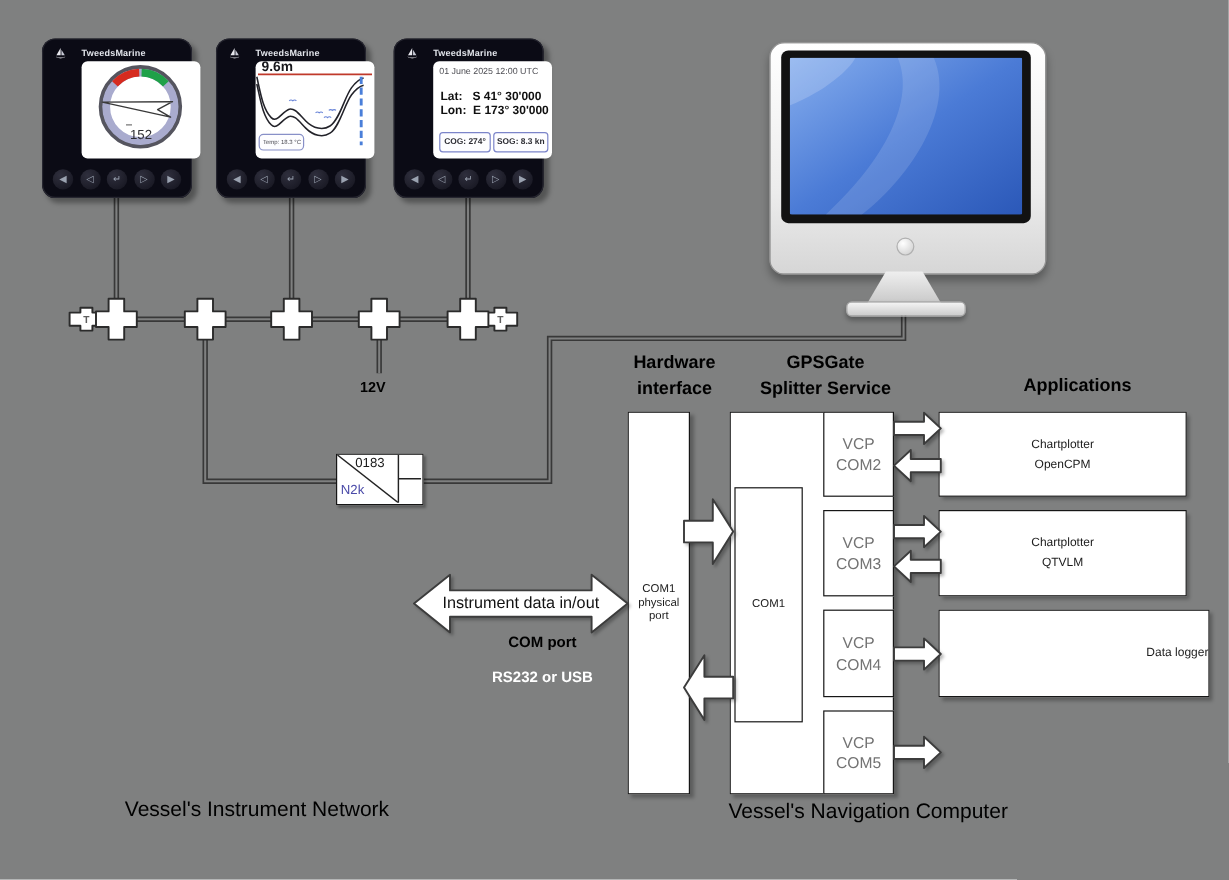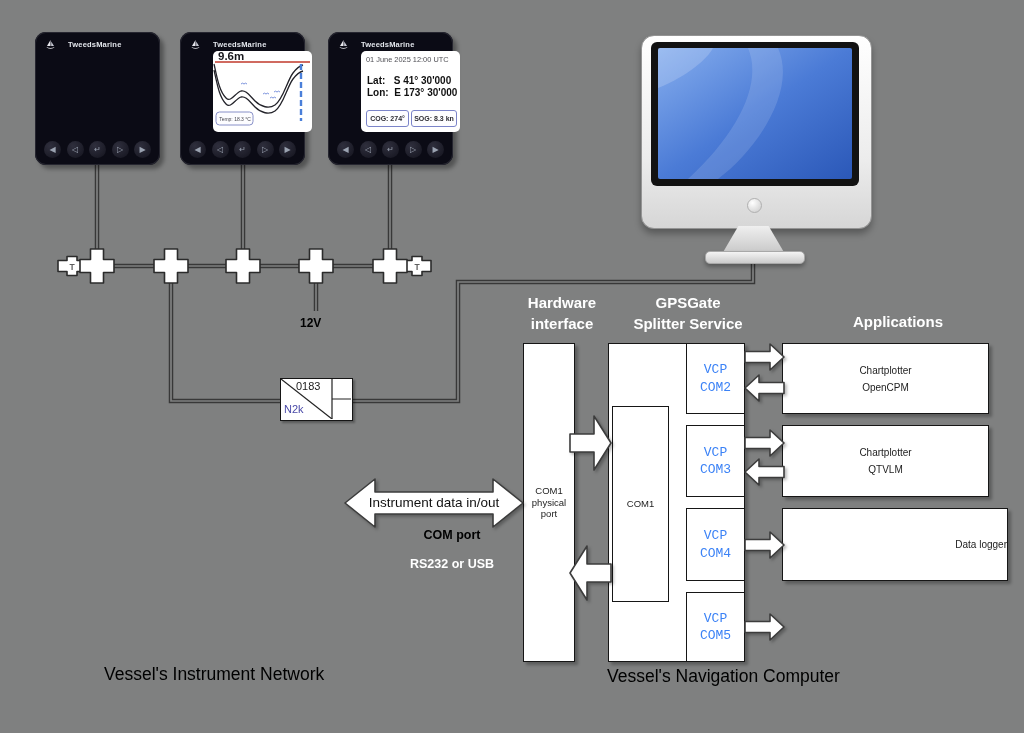--- a/index.html
+++ b/index.html
@@ -6,21 +6,21 @@
   body{font-family:"Liberation Sans","DejaVu Sans",sans-serif;}
   #canvas{position:relative;width:1024px;height:733px;background:#7f8080;overflow:hidden;}
   .abs{position:absolute;}
   svg{display:block;}
   .wire-outer{fill:none;stroke:#383838;stroke-width:4.5;}
   .wire-inner{fill:none;stroke:#7f8080;stroke-width:1.7;}
   .connector{fill:#ffffff;stroke:#2b2b2b;stroke-width:1.6;stroke-linejoin:round;}
   .t-label{font:bold 8.5px "Liberation Sans","DejaVu Sans",sans-serif;fill:#5e5e5e;text-anchor:middle;}
   .box{position:absolute;background:#ffffff;border:1.5px solid #161616;box-shadow:3px 3px 3px rgba(0,0,0,.28);box-sizing:border-box;}
   .center{display:flex;flex-direction:column;align-items:center;justify-content:center;text-align:center;}
-  .hd{position:absolute;font-weight:bold;font-size:15px;color:#ffffff;transform:translateX(-50%);white-space:nowrap;padding-left:28px;}
+  .hd{position:absolute;font-weight:bold;font-size:15px;color:#000000;transform:translateX(-50%);white-space:nowrap;padding-left:28px;}
   .section-title{position:absolute;font-weight:normal;font-size:17.5px;color:#000;white-space:nowrap;}
   .blockarrow{fill:#ffffff;stroke:#3c3c3c;stroke-width:1.6;stroke-linejoin:round;filter:drop-shadow(2px 2px 1.5px rgba(0,0,0,.28));}
   
   .device{position:absolute;width:125px;height:133px;background:#0b0b15;border-radius:11px;
           box-shadow:4px 4px 4px rgba(0,0,0,.35), inset 0 0 0 1px #262630;}
   .device .hdr{position:absolute;left:11px;top:4px;height:13px;display:flex;align-items:flex-end;gap:13px;
                color:#e3e6ec;font-size:7.5px;font-weight:bold;letter-spacing:.2px;}
   .device .scr{position:absolute;left:13px;top:19px;width:99px;height:81px;background:#ffffff;border-radius:5px;overflow:hidden;margin-left:20px;}
   .device .btns{position:absolute;left:9px;right:9px;bottom:7px;display:flex;justify-content:space-between;}
   .device .btn{width:17px;height:17px;border-radius:50%;background:radial-gradient(circle at 35% 30%,#2f2f3d,#13131d);
@@ -38,21 +38,21 @@
            box-shadow:0 5px 7px rgba(0,0,0,.3);}
   .pc-bezel{position:absolute;left:651px;top:42px;width:208px;height:144px;background:#121212;border-radius:6px;}
   .pc-screen{position:absolute;left:658px;top:48px;width:194px;height:131px;border-radius:2px;overflow:hidden;}
   .pc-btn{position:absolute;left:747px;top:198px;width:13px;height:13px;border-radius:50%;
           background:radial-gradient(circle at 35% 30%,#ffffff,#c9c9c9);border:1px solid #b0b0b0;}
   .pc-neck{position:absolute;left:722px;top:226px;width:63px;height:28px;
            clip-path:polygon(26% 0,74% 0,100% 100%,0 100%);background:linear-gradient(180deg,#efefef,#c7c7c7);}
   .pc-base{position:absolute;left:705px;top:251px;width:98px;height:11px;border-radius:5px;
            background:linear-gradient(180deg,#f4f4f4,#cbcbcb);border:1px solid #a8a8a8;box-shadow:0 3px 4px rgba(0,0,0,.3);}
   .lbl3{font-size:9.5px;line-height:11.5px;color:#1c1c1c;}
-  .vcp-label{font-size:13px;line-height:17.5px;color:#3b82f6;font-family:Liberation Mono, monospace;}
+  .vcp-label{font-size:13px;line-height:17.5px;color:#737373;}
   .app-label{font-size:10px;line-height:17px;color:#1c1c1c;}
 </style>
 </head>
 <body>
 
 <div id="canvas">
 
   <svg class="abs" style="left:0;top:0" width="1024" height="733" viewBox="0 0 1024 733">
     <path class="wire-outer" d="M59,266 H430 M97,160 V258 M243,160 V258 M390,160 V258 M171,272 V401 H282 M352,401 H458 V282 H753 V254 M316,272 V311"></path>
     <path class="wire-inner" d="M59,266 H430 M97,160 V258 M243,160 V258 M390,160 V258 M171,272 V401 H282 M352,401 H458 V282 H753 V254 M316,272 V311"></path>
@@ -97,20 +97,33 @@
 
   <div class="device" style="left:35px;top:32px;">
     <div class="hdr">
       <svg width="9" height="9" viewBox="0 0 9 9">
         <path d="M4.5,0 L4.5,6 L1,6 Z" fill="#e8e8ee"></path>
           <path d="M5.2,1.5 L5.2,6 L8,6 Z" fill="#c9cbd6"></path>
         <path d="M0.5,7 Q4.5,9 8.5,7 L8,7.8 Q4.5,9.5 1,7.8 Z" fill="#e8e8ee"></path>
       </svg>
       <span>TweedsMarine</span>
     </div>
+    <div class="scr">
+      <svg width="99" height="81" viewBox="0 0 99 81">
+        <circle cx="49" cy="38" r="33" fill="none" stroke="#55555f" stroke-width="3.5"></circle>
+        <circle cx="49" cy="38" r="28.5" fill="none" stroke="#a9abce" stroke-width="6.5"></circle>
+        <path d="M27.8,18.9 A28.5,28.5 0 0 1 48,9.6" fill="none" stroke="#d62b1f" stroke-width="6.5"></path>
+        <path d="M50,9.6 A28.5,28.5 0 0 1 70.2,18.9" fill="none" stroke="#1fa148" stroke-width="6.5"></path>
+        <g transform="rotate(7 49 38)">
+          <path d="M17,38 L75,30.5 L63.5,38.5 L75,43.5 Z" fill="#ffffff" stroke="#3a3a3a" stroke-width="1.2" stroke-linejoin="round"></path>
+        </g>
+        <path d="M37,53 H42" stroke="#777" stroke-width="1"></path>
+      </svg>
+      <div class="abs" style="left:0;right:0;top:56px;text-align:center;font-size:11px;color:#2e2e33;">152</div>
+    </div>
     <div class="btns">
       <div class="btn">◀</div>
       <div class="btn">◁</div>
       <div class="btn">↵</div>
       <div class="btn">▷</div>
       <div class="btn">▶</div>
     </div>
   </div>
 
   <div class="device" style="left:180px;top:32px;">

